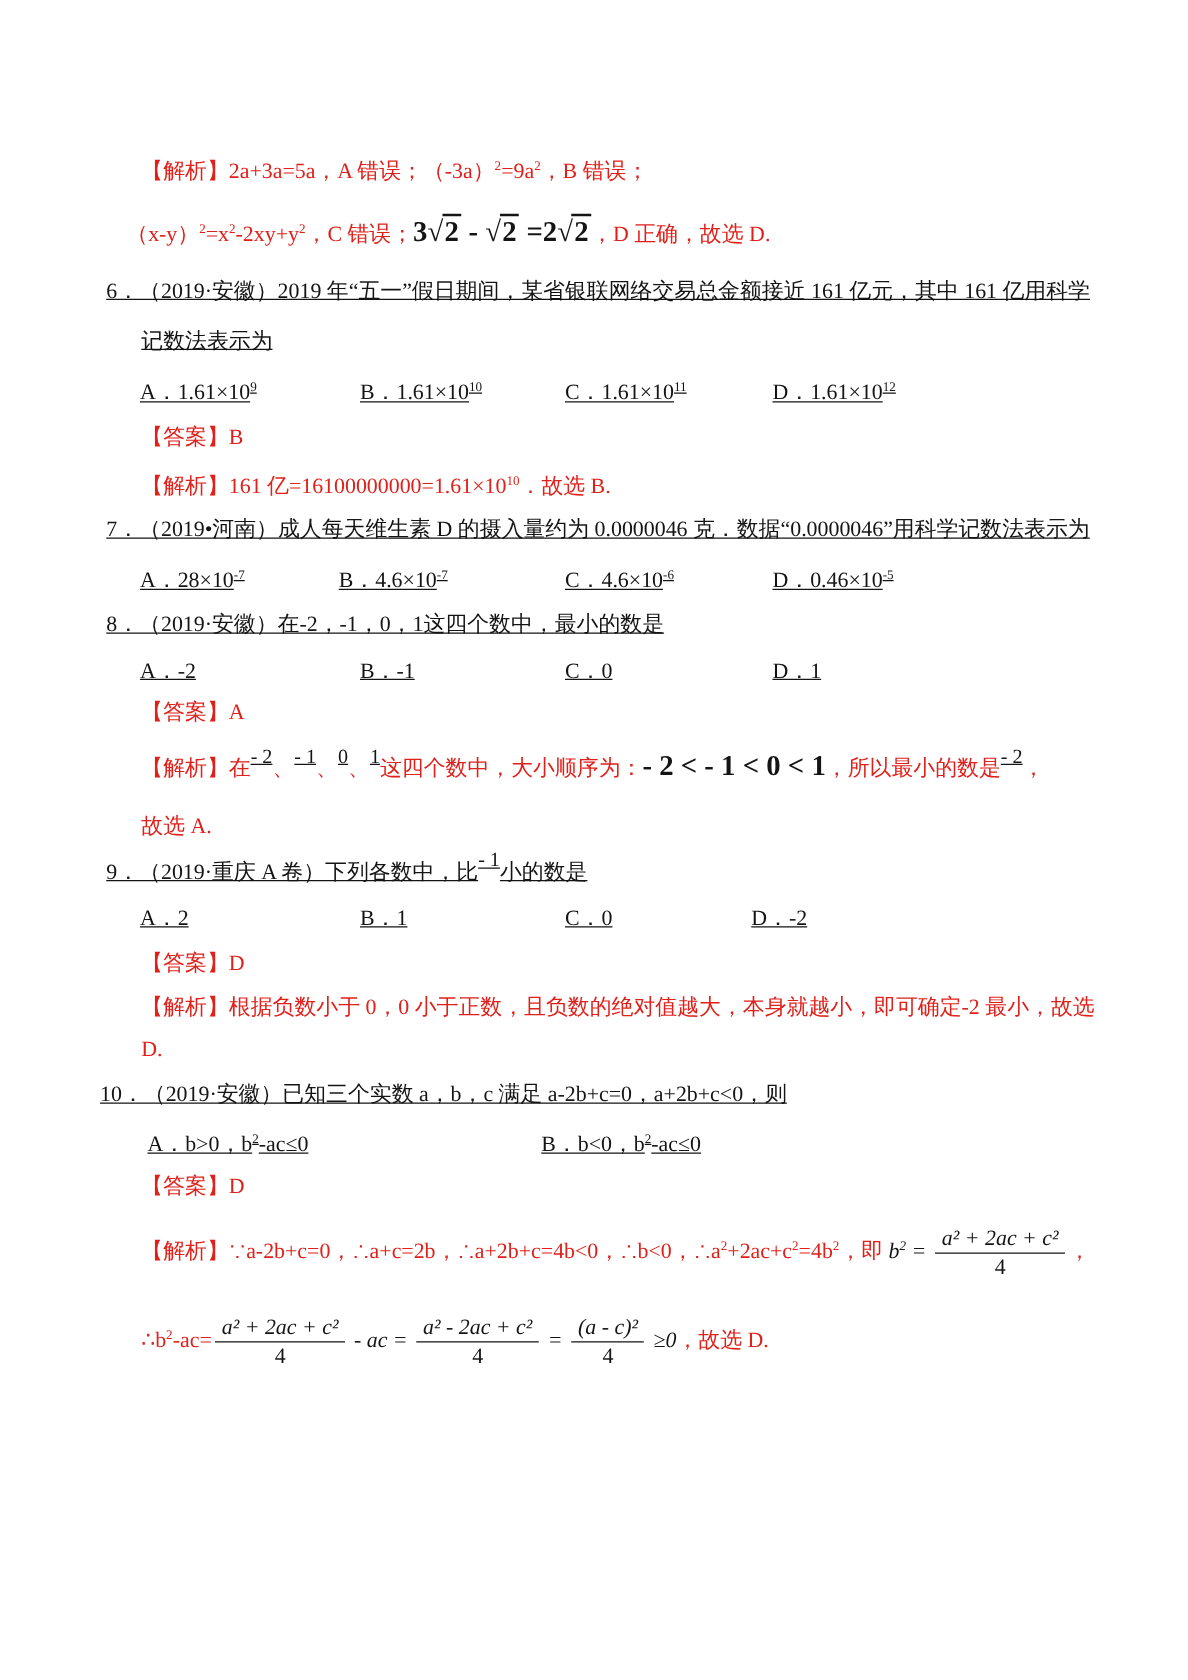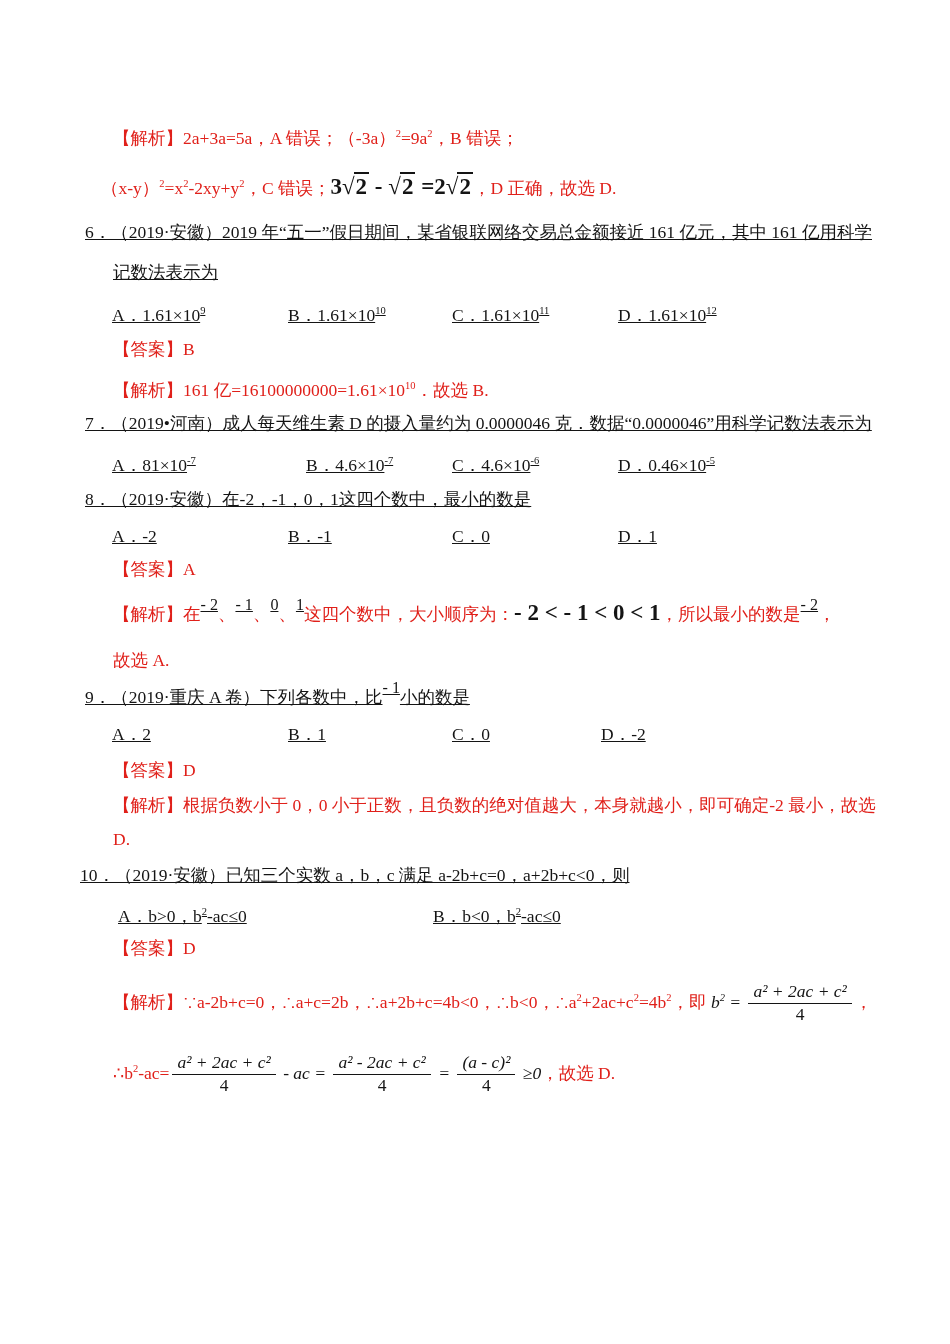--- a/index.html
+++ b/index.html
@@ -59,22 +59,22 @@
       <span class="opt" style="left:533px"><span class="blk">D．1.61×10</span><span class="blk sup">12</span></span>
     </div>
 
     <p class="para red" style="height:38px;line-height:38px;padding-left:28px">【答案】B</p>
 
     <p class="para" style="height:36px;line-height:36px;padding-left:28px"><span class="red">【解析】161 亿=16100000000=1.61×10</span><span class="red sup">10</span><span class="red">．故选 B.</span></p>
 
     <p class="para blk" style="height:38px;line-height:38px">7．（2019•河南）成人每天维生素 D 的摄入量约为 0.0000046 克．数据“0.0000046”用科学记数法表示为</p>
 
     <div class="para optrow" style="height:38px;line-height:38px">
-      <span class="opt" style="left:27px"><span class="blk">A．81×10</span><span class="blk sup">-7</span></span>
-      <span class="opt" style="left:221px"><span class="blk">B．4.6×10</span><span class="blk sup">-7</span></span>
+      <span class="opt" style="left:27px"><span class="blk">A．28×10</span><span class="blk sup">-7</span></span>
+      <span class="opt" style="left:186px"><span class="blk">B．4.6×10</span><span class="blk sup">-7</span></span>
       <span class="opt" style="left:367px"><span class="blk">C．4.6×10</span><span class="blk sup">-6</span></span>
       <span class="opt" style="left:533px"><span class="blk">D．0.46×10</span><span class="blk sup">-5</span></span>
     </div>
 
 
 
     <p class="para blk" style="height:38px;line-height:38px">8．（2019·安徽）在-2，-1，0，1这四个数中，最小的数是</p>
 
     <div class="para optrow" style="height:36px;line-height:36px">
       <span class="opt blk" style="left:27px">A．-2</span>

